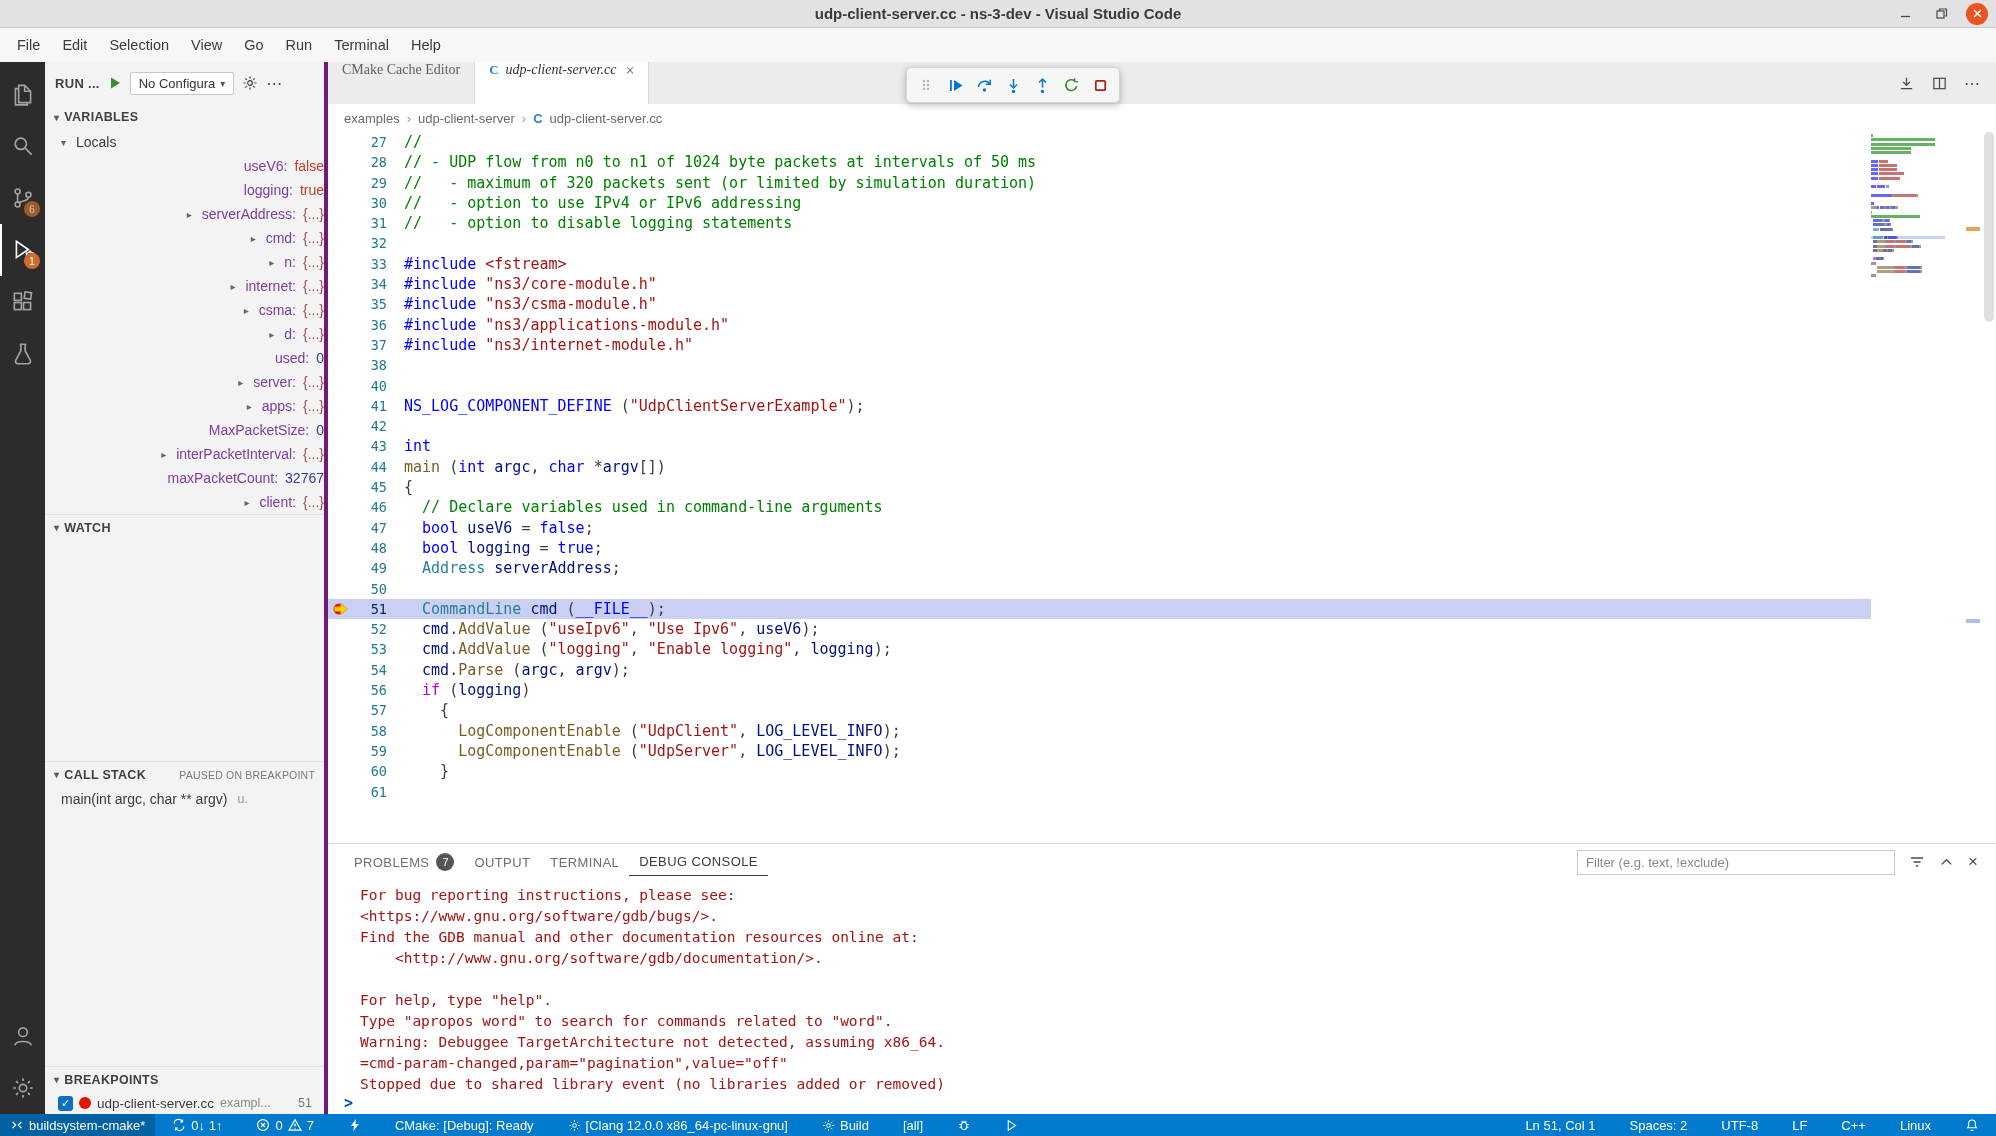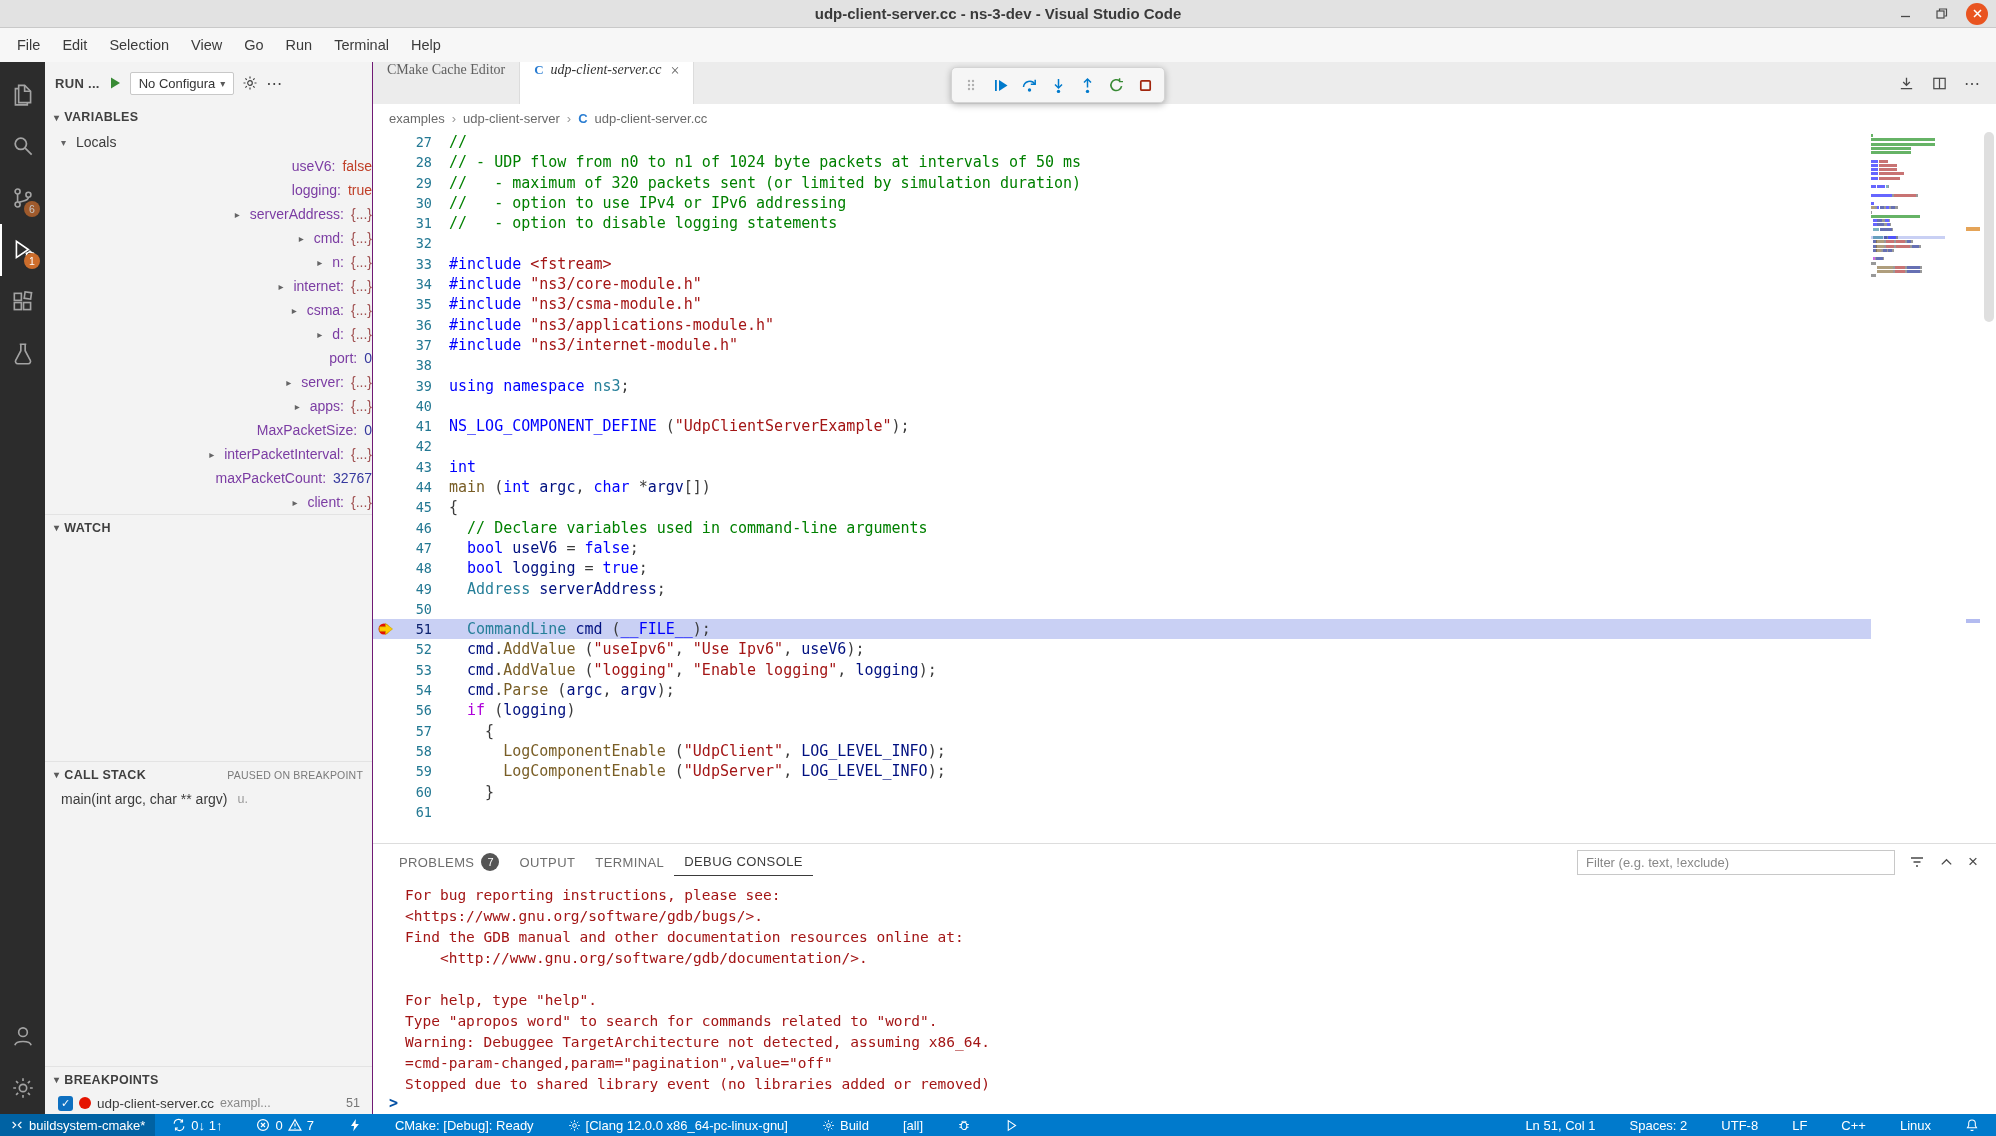--- a/index.html
+++ b/index.html
@@ -21,21 +21,21 @@
   .workbench{display:flex;height:1052px;}
 
   
   .activitybar{width:45px;background:#2c2c2c;display:flex;flex-direction:column;align-items:center;padding-top:6px;flex:none;}
   .ab-item{width:45px;height:52px;display:flex;align-items:center;justify-content:center;color:#d2d2d2;opacity:.72;position:relative;}
   .ab-item.active{opacity:1;color:#fff;border-left:2px solid #fff;}
   .ab-badge{position:absolute;bottom:7px;right:5px;min-width:16px;height:16px;border-radius:9px;background:#cc6d2c;color:#fff;font-size:10.5px;display:flex;align-items:center;justify-content:center;padding:0 3px;}
   .ab-spacer{flex:1;}
 
   
-  .sidebar{width:328px;background:#f3f3f3;border-right:1px solid #701a75;display:flex;flex-direction:column;font-size:14px;color:#3b3b3b;flex:none;}
+  .sidebar{width:283px;background:#f3f3f3;border-right:4px solid #701a75;display:flex;flex-direction:column;font-size:14px;color:#3b3b3b;flex:none;}
   .run-header{height:42px;display:flex;align-items:center;gap:8px;padding:0 10px;flex:none;}
   .run-title{font-size:13px;font-weight:bold;color:#424242;letter-spacing:.3px;white-space:nowrap;}
   .config-box{display:flex;align-items:center;gap:5px;background:#fff;border:1px solid #c8c8c8;border-radius:2px;padding:3px 8px;font-size:13px;color:#333;max-width:132px;white-space:nowrap;overflow:hidden;}
   .hdr-icon{color:#424242;}
   .pane-header{height:26px;display:flex;align-items:center;gap:5px;padding:0 9px;font-size:12.5px;font-weight:bold;color:#3f3f3f;letter-spacing:.3px;border-top:1px solid #e3e3e3;flex:none;}
   .hdr-chev{font-size:10px;color:#5a5a5a;}
   .tree{height:384px;overflow:hidden;flex:none;}
   .tree-row{height:24px;display:flex;align-items:center;white-space:nowrap;}
   .tree-row.lvl0{padding-left:16px;}
   .tree-row.lvl1{padding-left:28px;justify-content:flex-end;}
@@ -289,21 +289,21 @@
           <span class="var-name">csma:</span>
           <span class="var-val val-obj">{...}</span>
         </div>
         <div class="tree-row lvl1">
           <span class="twisty">▸</span>
           <span class="var-name">d:</span>
           <span class="var-val val-obj">{...}</span>
         </div>
         <div class="tree-row lvl1">
           <span class="twisty"></span>
-          <span class="var-name">port:</span>
+          <span class="var-name">used:</span>
           <span class="var-val val-num">0</span>
         </div>
         <div class="tree-row lvl1">
           <span class="twisty">▸</span>
           <span class="var-name">server:</span>
           <span class="var-val val-obj">{...}</span>
         </div>
         <div class="tree-row lvl1">
           <span class="twisty">▸</span>
           <span class="var-name">apps:</span>
@@ -455,21 +455,20 @@
           <div class="code-line"><div class="gutter"><span class="bp-zone"></span><span class="num">29</span></div><span class="content"><span class="tk-cm">//   - maximum of 320 packets sent (or limited by simulation duration)</span></span></div>
           <div class="code-line"><div class="gutter"><span class="bp-zone"></span><span class="num">30</span></div><span class="content"><span class="tk-cm">//   - option to use IPv4 or IPv6 addressing</span></span></div>
           <div class="code-line"><div class="gutter"><span class="bp-zone"></span><span class="num">31</span></div><span class="content"><span class="tk-cm">//   - option to disable logging statements</span></span></div>
           <div class="code-line"><div class="gutter"><span class="bp-zone"></span><span class="num">32</span></div><span class="content">&nbsp;</span></div>
           <div class="code-line"><div class="gutter"><span class="bp-zone"></span><span class="num">33</span></div><span class="content"><span class="tk-kw">#include</span><span class="tk-pl"> </span><span class="tk-str">&lt;fstream&gt;</span></span></div>
           <div class="code-line"><div class="gutter"><span class="bp-zone"></span><span class="num">34</span></div><span class="content"><span class="tk-kw">#include</span><span class="tk-pl"> </span><span class="tk-str">"ns3/core-module.h"</span></span></div>
           <div class="code-line"><div class="gutter"><span class="bp-zone"></span><span class="num">35</span></div><span class="content"><span class="tk-kw">#include</span><span class="tk-pl"> </span><span class="tk-str">"ns3/csma-module.h"</span></span></div>
           <div class="code-line"><div class="gutter"><span class="bp-zone"></span><span class="num">36</span></div><span class="content"><span class="tk-kw">#include</span><span class="tk-pl"> </span><span class="tk-str">"ns3/applications-module.h"</span></span></div>
           <div class="code-line"><div class="gutter"><span class="bp-zone"></span><span class="num">37</span></div><span class="content"><span class="tk-kw">#include</span><span class="tk-pl"> </span><span class="tk-str">"ns3/internet-module.h"</span></span></div>
           <div class="code-line"><div class="gutter"><span class="bp-zone"></span><span class="num">38</span></div><span class="content">&nbsp;</span></div>
-          <div class="code-line"><div class="gutter"><span class="bp-zone"></span><span class="num">39</span></div><span class="content"><span class="tk-kw">using</span><span class="tk-pl"> </span><span class="tk-kw">namespace</span><span class="tk-pl"> </span><span class="tk-type">ns3</span><span class="tk-pl">;</span></span></div>
           <div class="code-line"><div class="gutter"><span class="bp-zone"></span><span class="num">40</span></div><span class="content">&nbsp;</span></div>
           <div class="code-line"><div class="gutter"><span class="bp-zone"></span><span class="num">41</span></div><span class="content"><span class="tk-kw">NS_LOG_COMPONENT_DEFINE</span><span class="tk-pl"> (</span><span class="tk-str">"UdpClientServerExample"</span><span class="tk-pl">);</span></span></div>
           <div class="code-line"><div class="gutter"><span class="bp-zone"></span><span class="num">42</span></div><span class="content">&nbsp;</span></div>
           <div class="code-line"><div class="gutter"><span class="bp-zone"></span><span class="num">43</span></div><span class="content"><span class="tk-kw">int</span></span></div>
           <div class="code-line"><div class="gutter"><span class="bp-zone"></span><span class="num">44</span></div><span class="content"><span class="tk-fn">main</span><span class="tk-pl"> (</span><span class="tk-kw">int</span><span class="tk-pl"> </span><span class="tk-var">argc</span><span class="tk-pl">, </span><span class="tk-kw">char</span><span class="tk-pl"> *</span><span class="tk-var">argv</span><span class="tk-pl">[])</span></span></div>
           <div class="code-line"><div class="gutter"><span class="bp-zone"></span><span class="num">45</span></div><span class="content"><span class="tk-pl">{</span></span></div>
           <div class="code-line"><div class="gutter"><span class="bp-zone"></span><span class="num">46</span></div><span class="content"><span class="tk-cm">  // Declare variables used in command-line arguments</span></span></div>
           <div class="code-line"><div class="gutter"><span class="bp-zone"></span><span class="num">47</span></div><span class="content"><span class="tk-pl">  </span><span class="tk-kw">bool</span><span class="tk-pl"> </span><span class="tk-var">useV6</span><span class="tk-pl"> = </span><span class="tk-kw">false</span><span class="tk-pl">;</span></span></div>
           <div class="code-line"><div class="gutter"><span class="bp-zone"></span><span class="num">48</span></div><span class="content"><span class="tk-pl">  </span><span class="tk-kw">bool</span><span class="tk-pl"> </span><span class="tk-var">logging</span><span class="tk-pl"> = </span><span class="tk-kw">true</span><span class="tk-pl">;</span></span></div>
           <div class="code-line"><div class="gutter"><span class="bp-zone"></span><span class="num">49</span></div><span class="content"><span class="tk-pl">  </span><span class="tk-type">Address</span><span class="tk-pl"> </span><span class="tk-var">serverAddress</span><span class="tk-pl">;</span></span></div>

